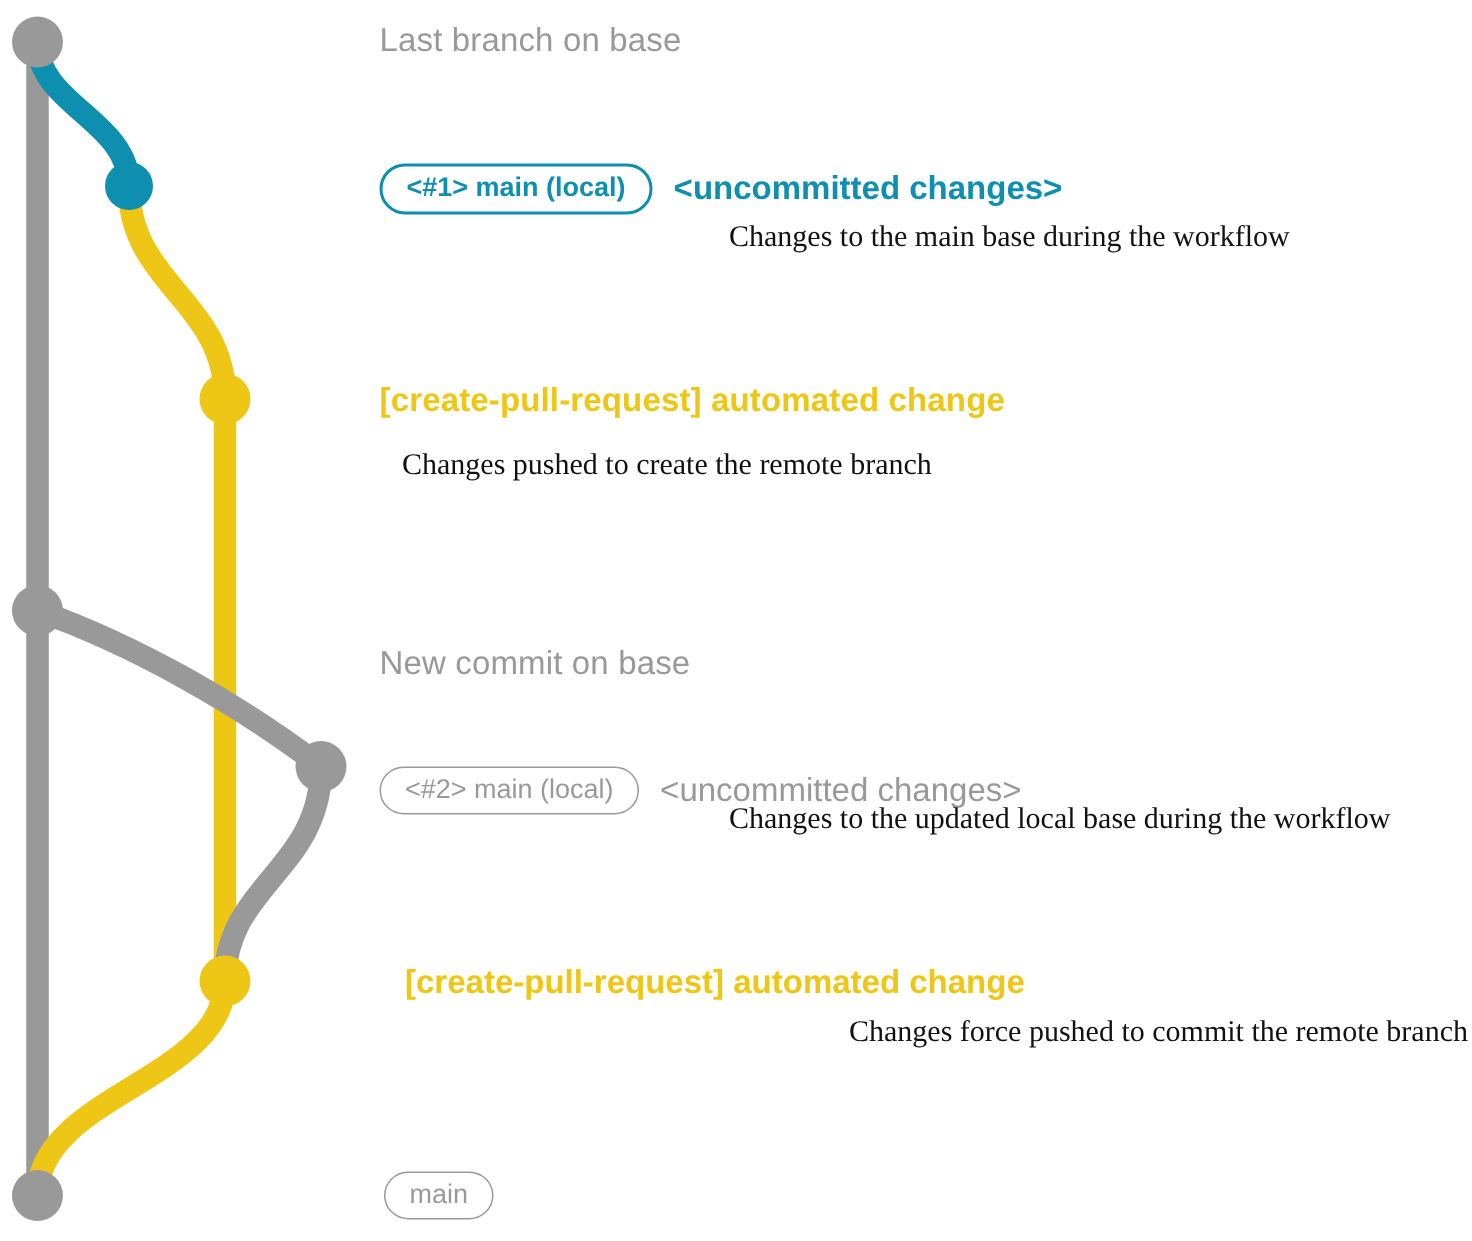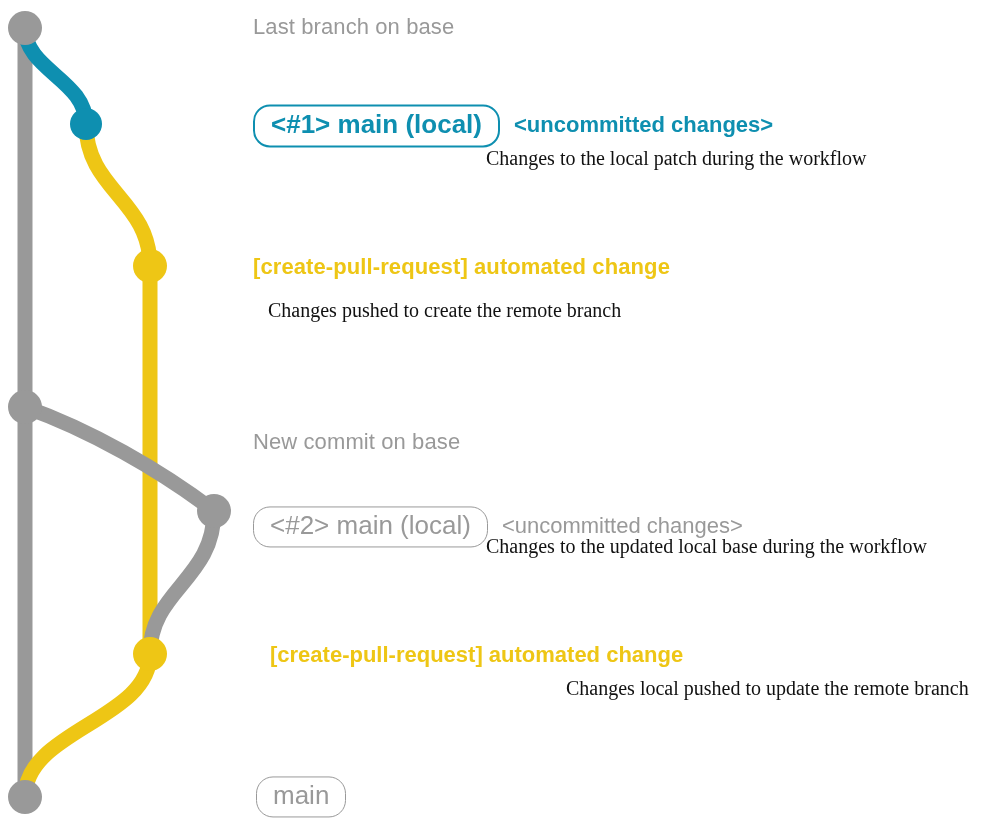--- a/index.html
+++ b/index.html
@@ -37,21 +37,21 @@
     white-space: nowrap;
     letter-spacing: 0.1px;
   }
 
   
   .badge {
     display: inline-block;
     border: 2px solid currentColor;
     border-radius: 17px;
     padding: 4px 16px 6px 16px;
-    font-size: 26px;
+    font-size: 18px;
     font-weight: 700;
     line-height: 1.12;
     white-space: nowrap;
     background: transparent;
   }
   .badge.gray-badge {
     border-width: 1.5px;
     font-weight: 400;
   }
 
@@ -108,37 +108,37 @@
 </svg>
 
 <div class="row" style="left:253px; top:27px; transform:translateY(-50%);">
   <span class="plain-label c-gray">Last branch on base</span>
 </div>
 
 <div class="row" style="left:253px; top:126px; transform:translateY(-50%);">
   <span class="badge c-blue">&lt;#1&gt; main (local)</span>
   <span class="subject c-blue">&lt;uncommitted changes&gt;</span>
 </div>
-<div class="desc" style="left:486px; top:147px;">Changes to the local patch during the workflow</div>
+<div class="desc" style="left:486px; top:147px;">Changes to the main base during the workflow</div>
 
 <div class="row" style="left:253px; top:267px; transform:translateY(-50%);">
   <span class="plain-label c-yellow" style="font-weight:700;">[create-pull-request] automated change</span>
 </div>
 <div class="desc" style="left:268px; top:289px;margin-top:10px;">Changes pushed to create the remote branch</div>
 
 <div class="row" style="left:253px; top:426px; transform:translateY(-50%);margin-top:16px;">
   <span class="plain-label c-gray">New commit on base</span>
 </div>
 
 <div class="row" style="left:253px; top:527px; transform:translateY(-50%);">
   <span class="badge gray-badge c-gray">&lt;#2&gt; main (local)</span>
   <span class="subject gray-subject c-gray">&lt;uncommitted changes&gt;</span>
 </div>
 <div class="desc" style="left:486px; top:535px;">Changes to the updated local base during the workflow</div>
 
 <div class="row" style="left:256px; top:655px; transform:translateY(-50%);">
   <span class="subject c-yellow">[create-pull-request] automated change</span>
 </div>
-<div class="desc" style="left:566px; top:677px;">Changes local pushed to update the remote branch</div>
+<div class="desc" style="left:566px; top:677px;">Changes force pushed to commit the remote branch</div>
 
 <div class="row" style="left:256px; top:797px; transform:translateY(-50%);flex-direction:column;">
   <span class="badge gray-badge c-gray">main</span>
 </div>
 
 </body></html>

